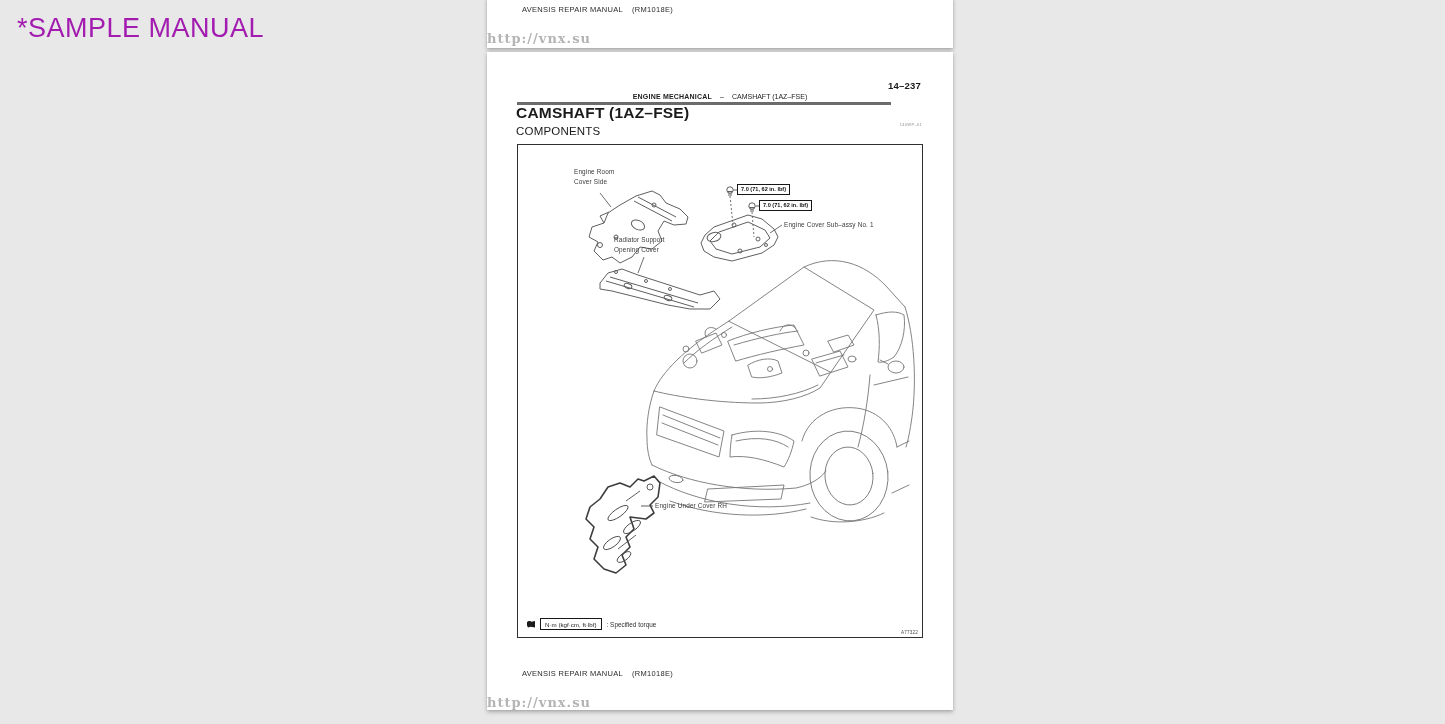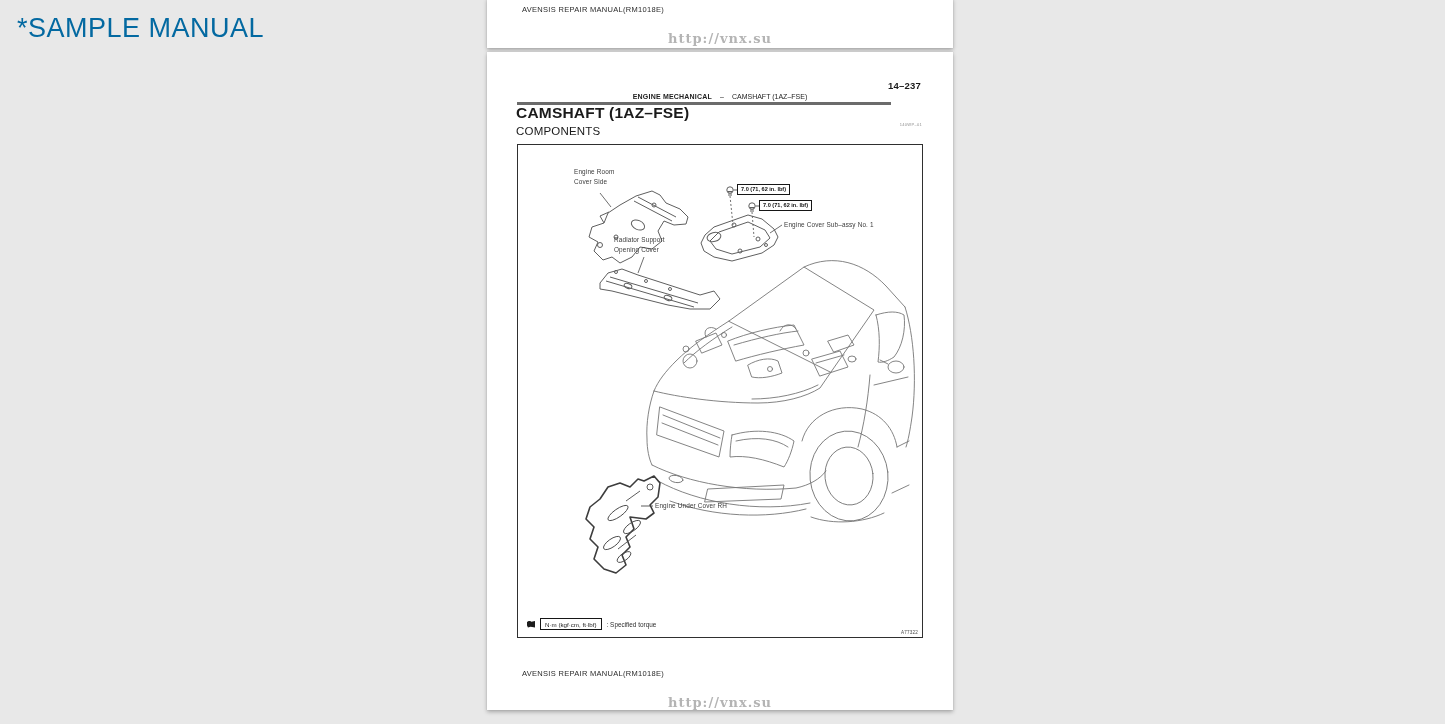--- a/index.html
+++ b/index.html
@@ -10,46 +10,45 @@
     position:relative;
     font-family:"Liberation Sans", sans-serif;
     color:#1a1a1a;
   }
   .abs{position:absolute;}
 
   
   .sample-mark{
     left:17px;top:13px;
     font-size:27px;
-    color:#0369a1;
+    color:#a21caf;
     letter-spacing:0.5px;
     white-space:nowrap;
   }
 
   
   .page{
     background:#fff;
     left:487px;
     width:466px;
     box-shadow:0 2px 4px rgba(0,0,0,0.28), 0 0 1px rgba(0,0,0,0.15);
   }
   .page-top{top:-2px;height:50px;}
   .page-main{top:52px;height:658px;}
 
   .manual-footer{
     font-size:7.5px;
     color:#2b2b2b;
     letter-spacing:0.3px;
     white-space:nowrap;
   }
-  .manual-footer .code{}
+  .manual-footer .code{margin-left:9px;}
 
   .site-mark{
     left:0;right:0;
-    text-align:center;
     font-family:"DejaVu Serif", serif;
     font-weight:bold;
     font-size:13px;
     color:#b4b4b4;
     letter-spacing:1px;
     white-space:nowrap;
   }
 
   .page-number{
     right:32px;top:28px;

